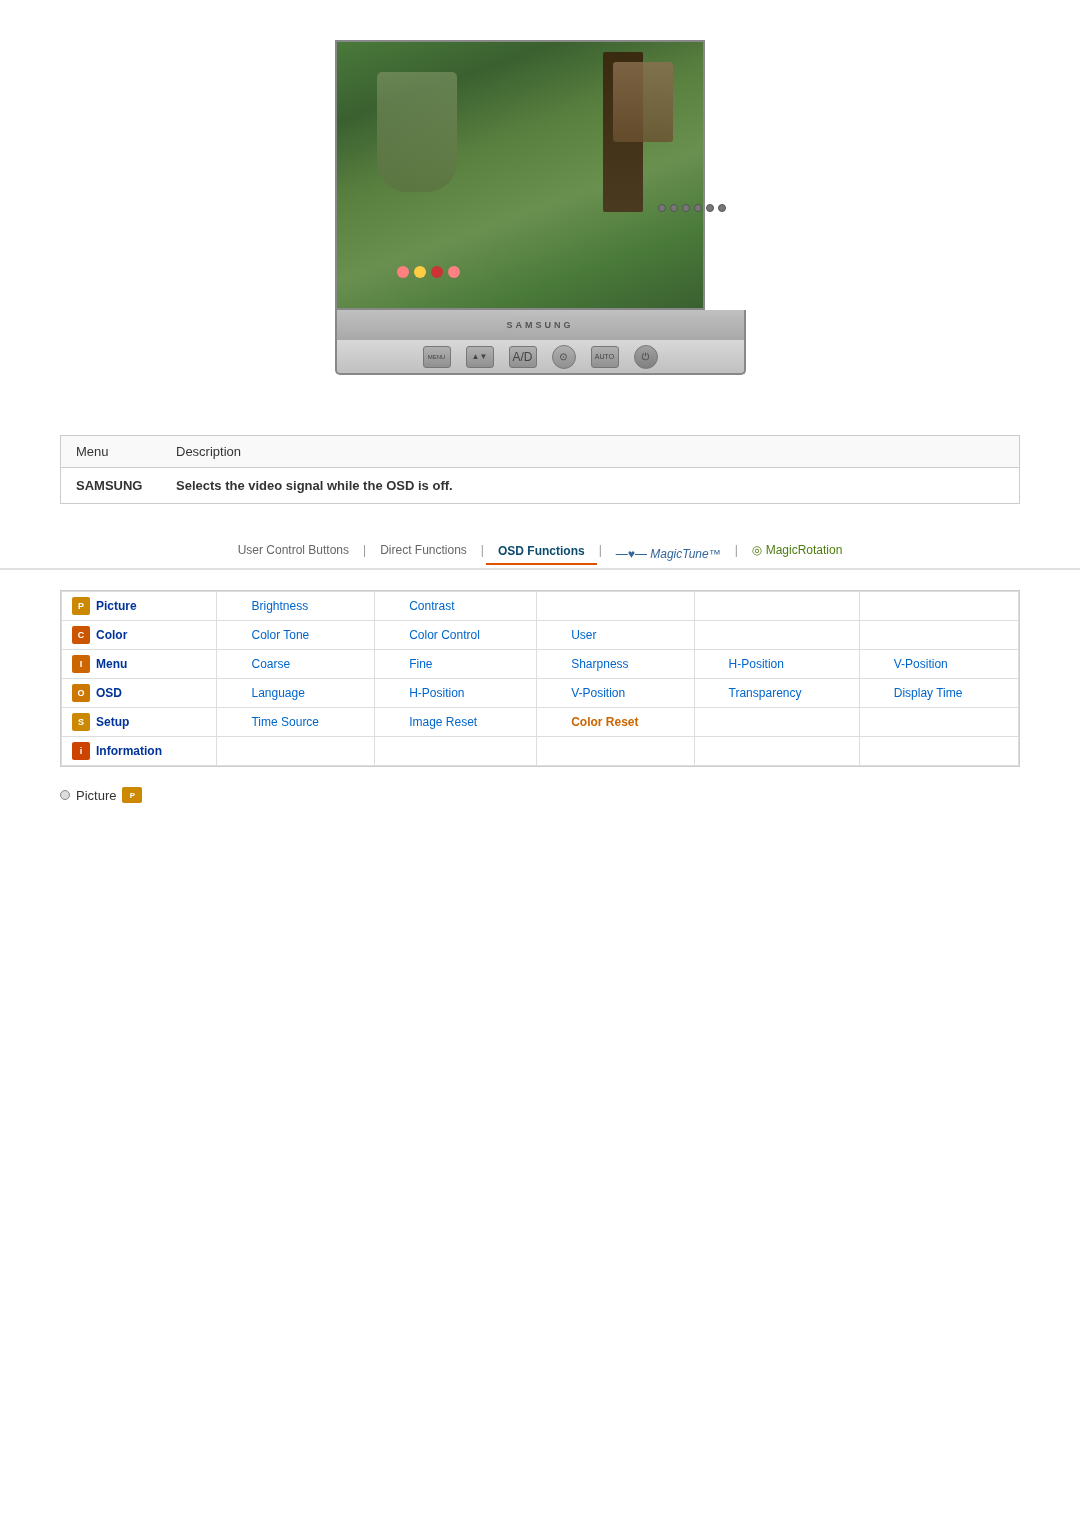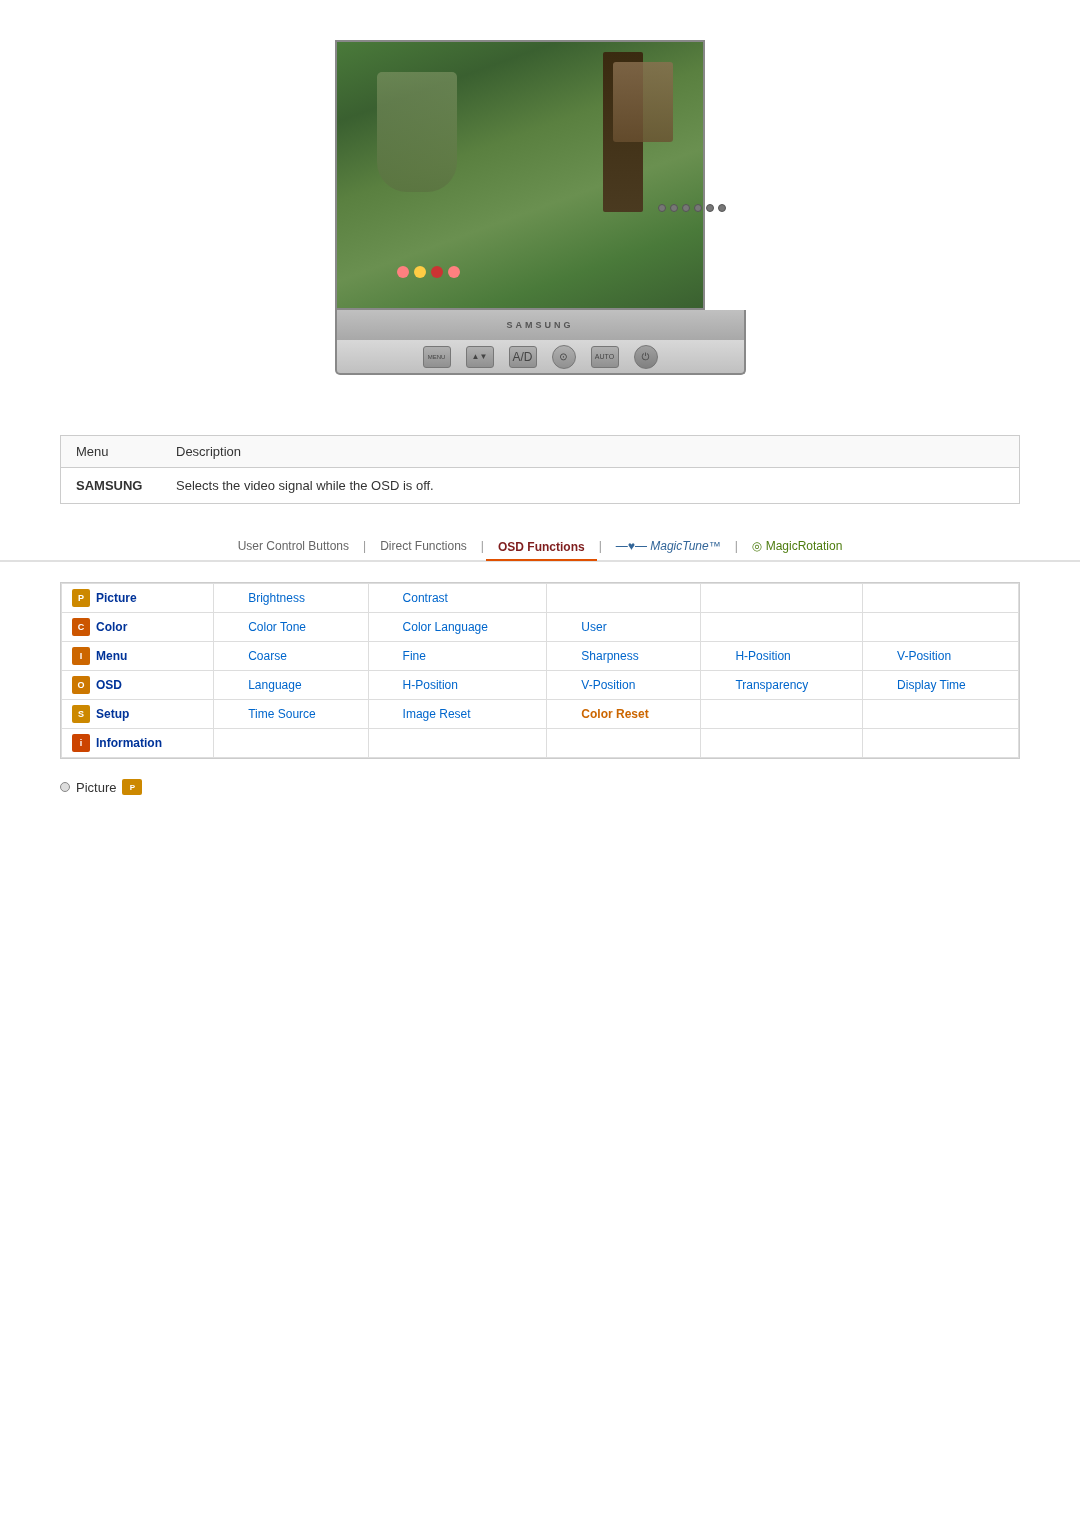--- a/index.html
+++ b/index.html
@@ -139,20 +139,21 @@
     .menu-table th {
       padding: 8px 15px;
       text-align: left;
       font-weight: normal;
       border-bottom: 1px solid #ccc;
       background: #f9f9f9;
     }
     .menu-table td {
       padding: 10px 15px;
       vertical-align: top;
+      font-weight: bold;
     }
     .menu-table .label-col {
       font-weight: bold;
       width: 100px;
     }
 
     
     .nav-tabs-section {
       display: flex;
       justify-content: center;
@@ -162,33 +163,34 @@
       padding-bottom: 2px;
     }
     .nav-tab {
       padding: 5px 12px;
       font-size: 12px;
       color: #666;
       cursor: pointer;
       white-space: nowrap;
     }
     .nav-tab.active {
-      color: #7f1d1d;
+      color: #0c4a6e;
       font-weight: bold;
       border-bottom: 2px solid #e05000;
       margin-bottom: -4px;
     }
     .nav-separator {
       color: #999;
       margin: 0 2px;
       font-size: 12px;
     }
     .nav-tab.magic-tune {
       color: #336699;
       font-style: italic;
+      margin-top: 8px;
     }
     .nav-tab.magic-rotation {
       color: #4d7c0f;
     }
 
     
     .osd-section {
       margin: 20px 60px;
       border: 1px solid #ccc;
     }
@@ -348,21 +350,21 @@
       </tr>
 
       <tr>
         <td>
           <div class="menu-item-cell">
             <div class="menu-icon icon-color">C</div>
             <span>Color</span>
           </div>
         </td>
         <td><span class="sub-item">Color Tone</span></td>
-        <td><span class="sub-item">Color Language</span></td>
+        <td><span class="sub-item">Color Control</span></td>
         <td><span class="sub-item">User</span></td>
         <td></td>
         <td></td>
       </tr>
 
       <tr>
         <td>
           <div class="menu-item-cell">
             <div class="menu-icon icon-image">I</div>
             <span>Menu</span>

